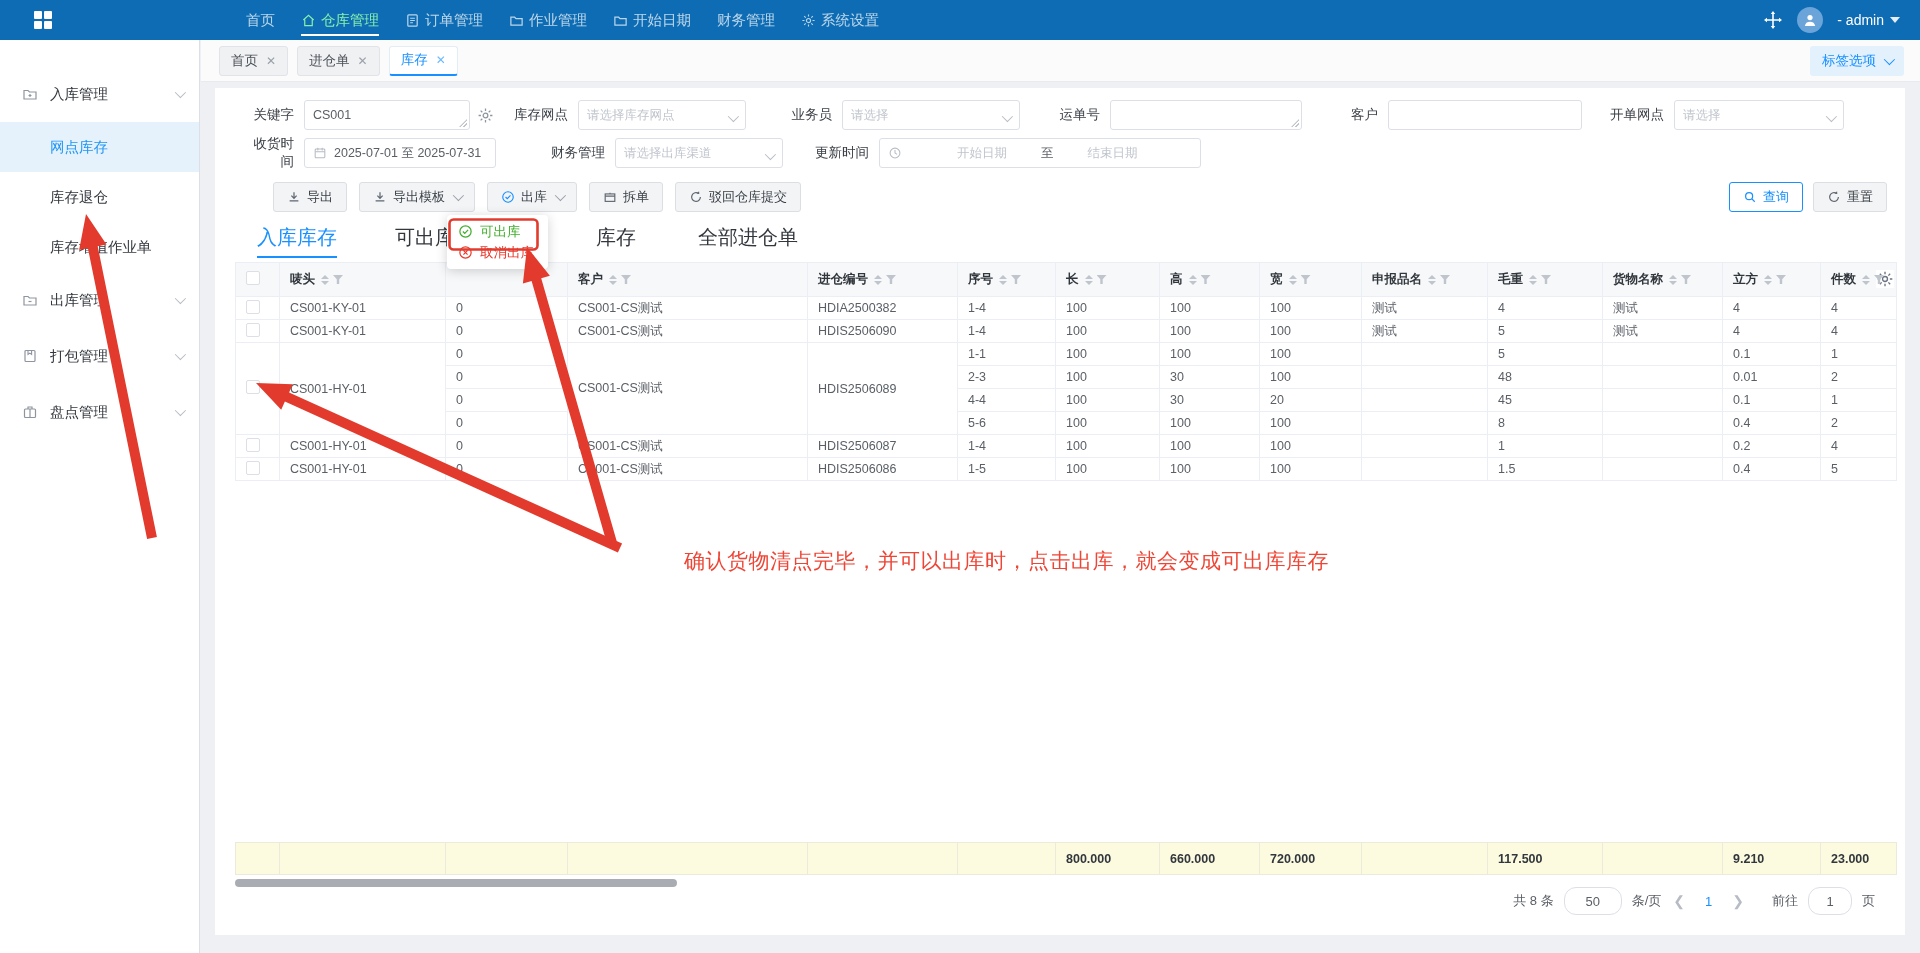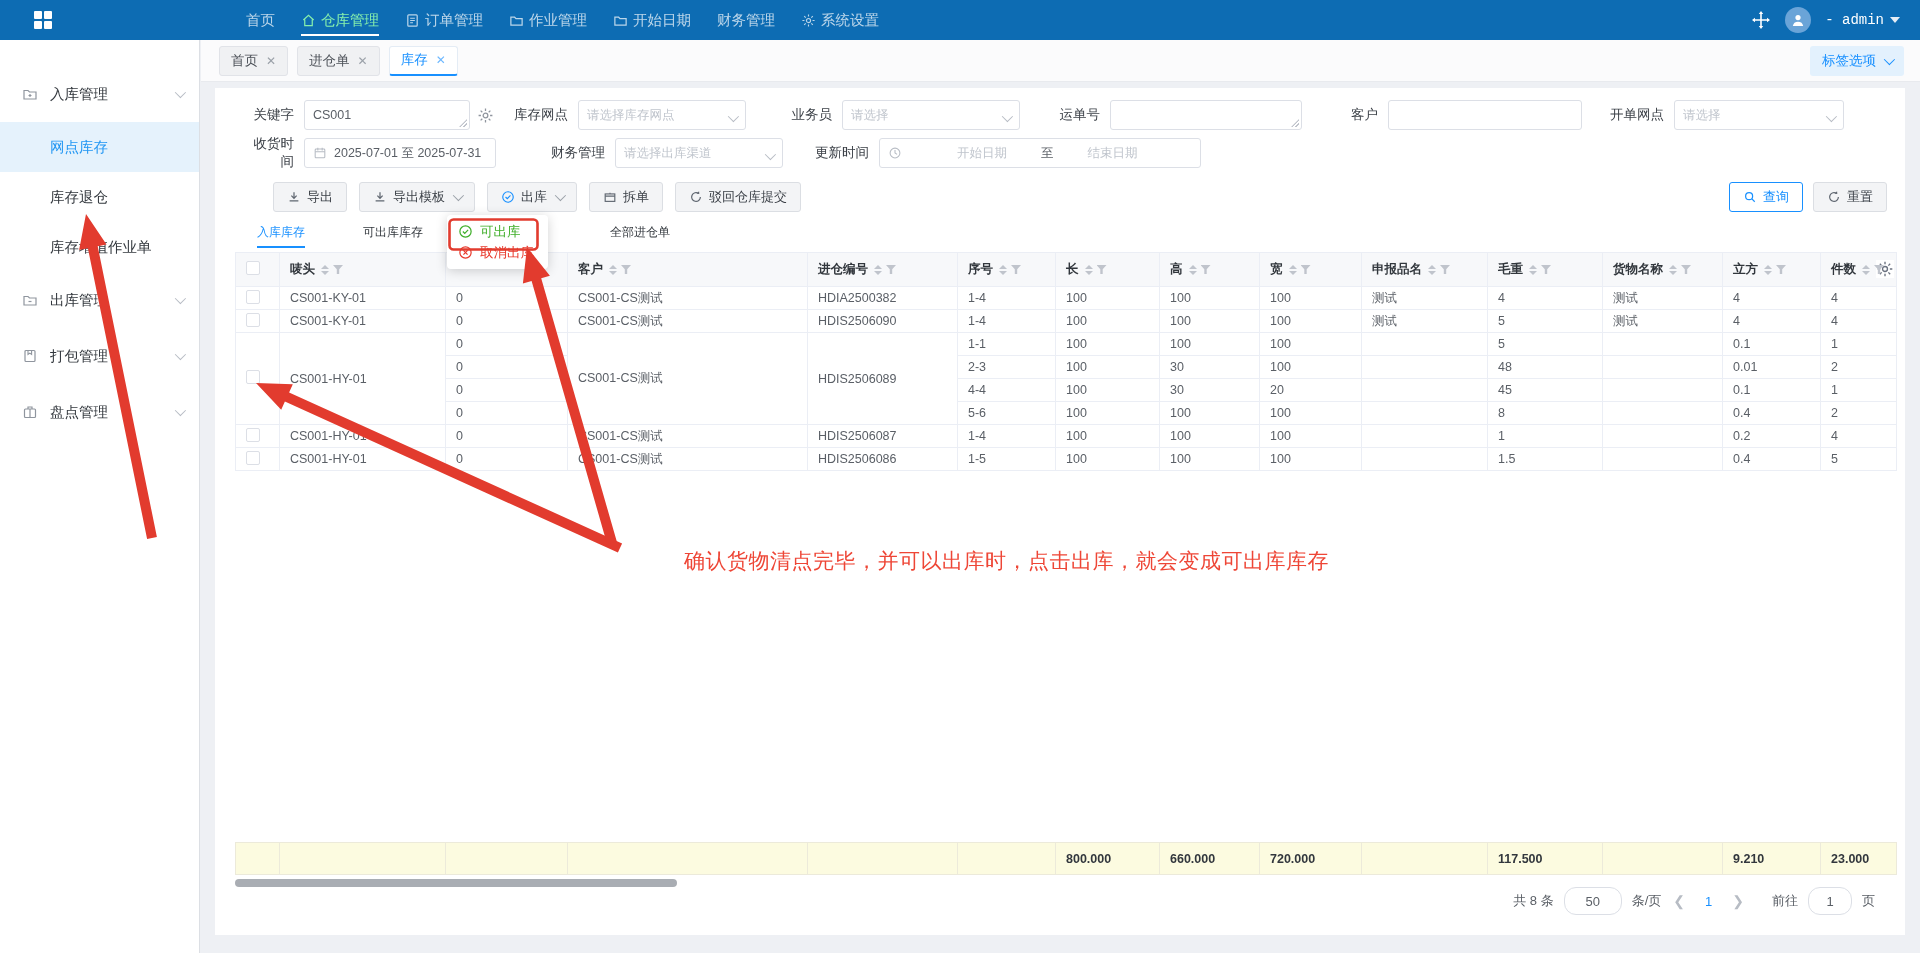--- a/index.html
+++ b/index.html
@@ -8,21 +8,21 @@
 
   
   .topbar { position:absolute; left:0; top:0; width:1920px; height:40px; background:#0d6cb3; display:flex; align-items:center; z-index:10; }
   .apps-btn { position:absolute; left:34px; top:11px; width:18px; height:18px; display:grid; grid-template-columns:8px 8px; grid-template-rows:8px 8px; gap:2px; cursor:pointer; }
   .apps-btn i { background:#fff; border-radius:1px; }
   .topnav { display:flex; align-items:center; margin-left:246px; height:40px; }
   .topnav .nav-item { display:flex; align-items:center; gap:5px; color:rgba(255,255,255,.72); font-size:14.5px; margin-right:26px; height:40px; cursor:pointer; position:relative; }
   .topnav .nav-item.active { color:#86efac;justify-content:center; }
   .topnav .nav-item.active::after { content:""; position:absolute; left:0; right:0; bottom:4px; height:2px; background:#fff; }
   .topnav .ic { width:15px; height:15px; }
-  .topbar-right { position:absolute; right:20px; top:0; height:40px; display:flex; align-items:center; gap:14px; color:#fff;font-family:Liberation Mono, monospace; }
+  .topbar-right { position:absolute; right:20px; top:0; height:40px; display:flex; align-items:center; gap:14px; color:#fff; }
   .move-ic { width:20px; height:20px; }
   .avatar { width:26px; height:26px; border-radius:50%; background:#6aa4d8; display:flex; align-items:center; justify-content:center; }
   .avatar svg { width:16px; height:16px; }
   .username { font-size:14px; color:#fff; display:flex; align-items:center; gap:6px; cursor:pointer; }
   .caret-dn-w { width:0; height:0; border-left:5px solid transparent; border-right:5px solid transparent; border-top:6px solid #e6eef6; }
 
   
   .sidebar { position:absolute; left:0; top:40px; width:200px; bottom:0; background:#fff; border-right:1px solid #dcdfe4; z-index:5; }
   .menu { margin-top:26px;text-align:center; }
   .menu-item { height:56px; display:flex; align-items:center; padding:0 16px 0 22px; color:#32373d; font-size:14.5px; cursor:pointer; }
@@ -61,21 +61,21 @@
   .toolbar { margin:14px 18px 0 27px; display:flex; align-items:center; position:relative;padding-left:31px; }
   .btn { height:30px; display:flex; align-items:center; gap:6px; padding:0 13px; background:#f3f4f6; border:1px solid #dbdee3; border-radius:3px; font-size:13px; color:#3c4148; margin-right:12px; cursor:pointer; }
   .btn .ic { width:14px; height:14px; color:#5f6670; }
   .btn .ic.blue { color:#1890ff; }
   .btn .chev { border-color:#9aa0a8; margin-left:2px; }
   .btn-query { position:absolute; right:84px; background:#fff; border:1px solid #1890ff; color:#1890ff; margin:0; }
   .btn-query .ic { color:#1890ff; }
   .btn-reset { position:absolute; right:0; margin:0; }
 
   
-  .ttabs { margin:12px 12px 0 42px; display:flex; font-size:12px; color:#32373d; }
+  .ttabs { margin:12px 12px 0 42px; display:flex; font-size:20px; color:#32373d; }
   .ttab { cursor:pointer; padding-bottom:7px; position:relative; }
   .ttab.active { color:#1890ff; }
   .ttab.active::after { content:""; position:absolute; left:0; right:0; bottom:0; height:2px; background:#1890ff; }
 
   
   .tbl-wrap { margin:4px 8px 0 20px; position:relative; }
   table.grid { border-collapse:collapse; table-layout:fixed; width:100%; }
   table.grid th, table.grid td { border:1px solid #ebeef5; font-size:12.5px; color:#5a5f66; padding:2px 10px; height:23px; overflow:hidden; white-space:nowrap; text-align:left; }
   table.grid thead th { background:#f7f8fa; color:#32373d; font-weight:bold; height:34px; }
   .hc { display:flex; align-items:center; gap:4px; }

